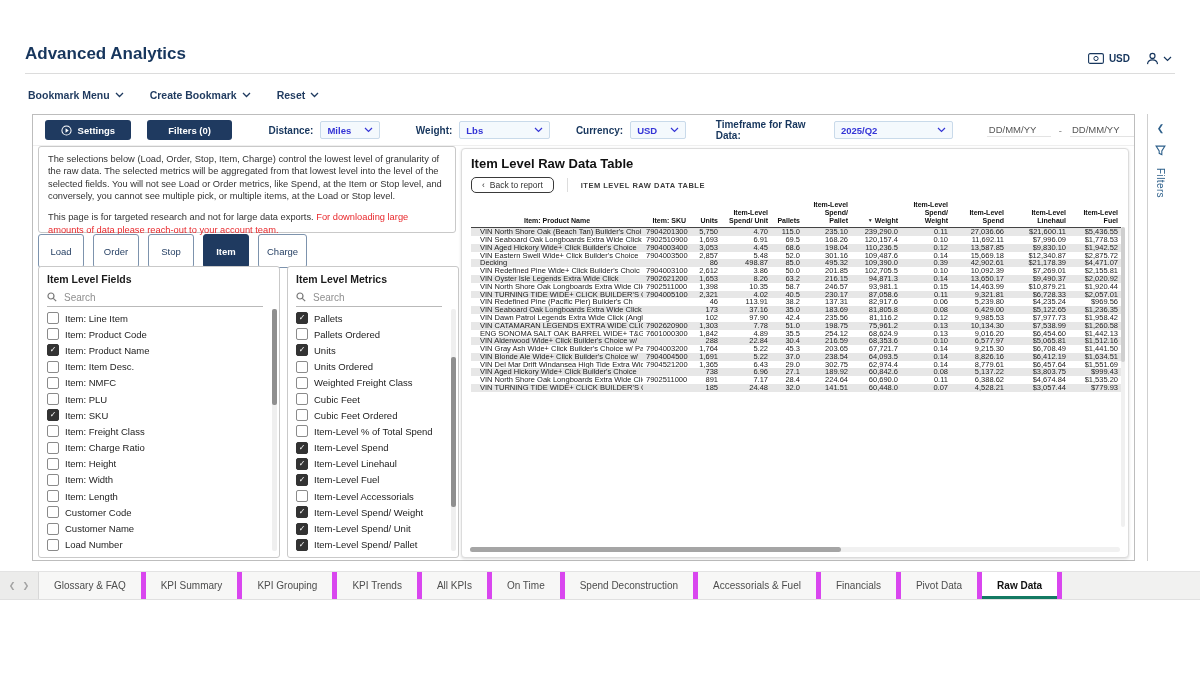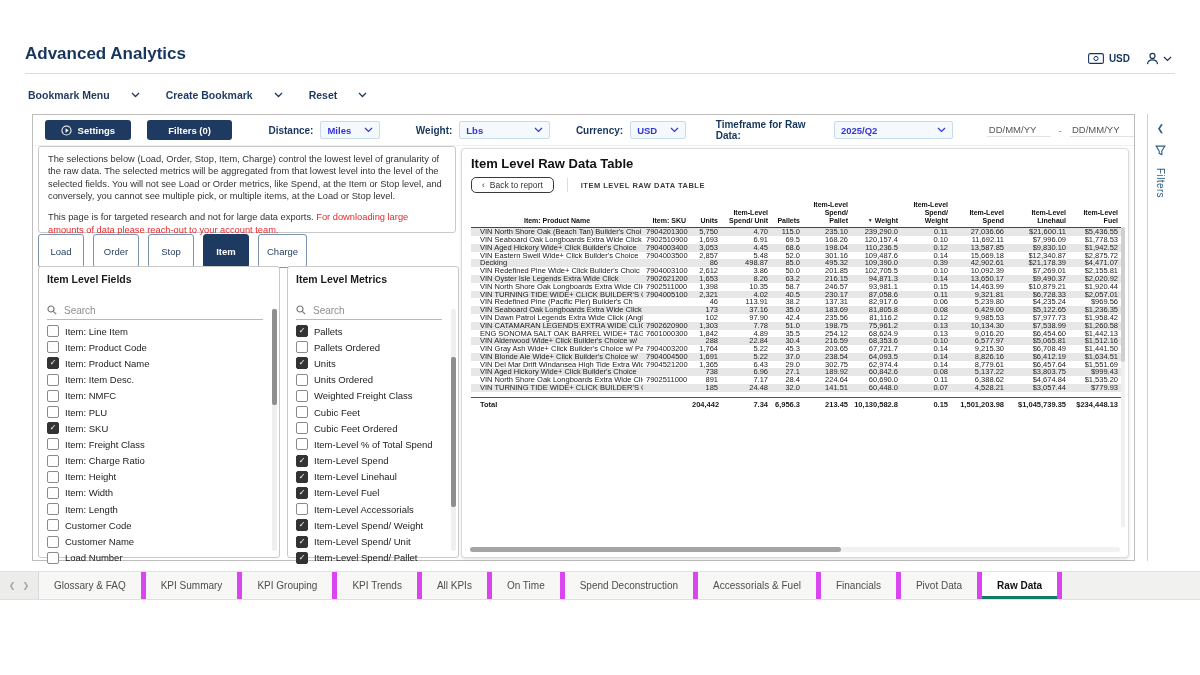--- a/index.html
+++ b/index.html
@@ -6,21 +6,21 @@
   .page{position:relative;width:1200px;height:675px;background:#fff;overflow:hidden;
         font-family:"Liberation Sans",sans-serif;color:#222;border-radius:8px;}
   
   .hdr-title{position:absolute;left:25px;top:44px;font-size:17px;font-weight:600;color:#17365d;}
   .hdr-right{position:absolute;right:28px;top:52px;display:flex;align-items:center;gap:16px;}
   .cur{display:flex;align-items:center;gap:5px;font-size:10px;font-weight:bold;color:#17365d;cursor:pointer;}
   .user{display:flex;align-items:center;gap:4px;cursor:pointer;}
   .hdr-rule{position:absolute;left:25px;right:25px;top:73px;height:1px;background:#dcdcdc;}
   
   .bookmark-bar{position:absolute;left:28px;top:89px;display:flex;gap:26px;}
-  .bm-item{display:flex;align-items:center;gap:21px;font-size:10.5px;font-weight:600;color:#1f3a5f;cursor:pointer;}
+  .bm-item{display:flex;align-items:center;gap:5px;font-size:10.5px;font-weight:600;color:#1f3a5f;cursor:pointer;}
   
   .main{position:absolute;left:32px;top:114px;width:1103px;height:447px;border:1px solid #bdbdbd;
         background:#fff;box-sizing:border-box;}
   .toolbar{position:absolute;left:0;top:0;right:0;height:31px;display:flex;align-items:center;
            padding-left:12px;border-bottom:1px solid #efefef;box-sizing:border-box;}
   .nav-btn{display:flex;align-items:center;justify-content:center;gap:6px;width:90px;height:20px;
            background:#1f3a60;color:#fff;font-size:9.5px;font-weight:bold;border:none;border-radius:3px;
            cursor:pointer;font-family:inherit;}
   .nav-btn.fil{margin-left:16px;}
   .tb-label{font-size:10px;font-weight:bold;color:#17365d;}
@@ -43,21 +43,21 @@
   .lvl-row{position:absolute;left:5px;top:119px;display:flex;gap:9px;}
   .lvl-btn{min-width:46px;height:16px;padding:16px 8px;border:1px solid #7d93ad;border-radius:3px;background:#fff;
            color:#1f3a5f;font-size:9.5px;display:flex;align-items:center;justify-content:center;cursor:pointer;box-sizing:border-box;}
   .lvl-btn.active{background:#1f3a60;color:#fff;border-color:#1f3a60;font-weight:bold;}
   
   .panel{position:absolute;top:151px;border:1px solid #c9c9c9;border-radius:3px;background:#fff;
          box-sizing:border-box;padding:6px 8px 4px 8px;height:292px;}
   .panel.fields{left:5px;width:242px;}
   .panel.metrics{left:254px;width:172px;}
   .panel-title{font-size:10.5px;font-weight:bold;color:#1b1b1b;}
-  .search-row{display:flex;align-items:center;gap:5px;border-bottom:1px solid #b9b9b9;height:18px;margin-top:16px;margin-right:8px;}
+  .search-row{display:flex;align-items:center;gap:5px;border-bottom:1px solid #b9b9b9;height:18px;margin-top:3px;margin-right:8px;}
   .search-row input{border:none;outline:none;background:transparent;font-size:10px;color:#555;width:100px;font-family:inherit;}
   .search-row input::placeholder{color:#8f8f8f;opacity:1;}
   .chk-list{margin-top:3px;}
   .chk-row{display:flex;align-items:center;gap:6px;height:16.2px;cursor:pointer;}
   .chk{width:10px;height:10px;border:1px solid #8a8a8a;border-radius:2px;background:#fff;flex:0 0 auto;
        display:flex;align-items:center;justify-content:center;font-size:8px;color:#fff;line-height:1;}
   .chk.on{background:#333;border-color:#333;}
   .chk-lab{font-size:9.5px;color:#1c1c1c;white-space:nowrap;}
   .v-track{position:absolute;right:2px;top:42px;bottom:6px;width:5px;background:#efefef;border-radius:2px;}
   .v-thumb{position:absolute;left:0;width:5px;background:#8f8f8f;border-radius:2px;}
@@ -669,33 +669,20 @@
                 <td>141.51</td>
                 <td>60,448.0</td>
                 <td>0.07</td>
                 <td>4,528.21</td>
                 <td>$3,057.44</td>
                 <td>$779.93</td>
               </tr>
               <tr class="spacer">
                 <td colspan="11"></td>
               </tr>
-              <tr class="total-row">
-                <td class="c-left">Total</td>
-                <td></td>
-                <td>204,442</td>
-                <td>7.34</td>
-                <td>6,956.3</td>
-                <td>213.45</td>
-                <td>10,130,582.8</td>
-                <td>0.15</td>
-                <td>1,501,203.98</td>
-                <td>$1,045,739.35</td>
-                <td>$234,448.13</td>
-              </tr>
             </tbody>
           </table>
       </div>
       <div class="card-vtrack">
           <div class="card-vthumb"></div>
         </div>
       <div class="h-track">
           <div class="h-thumb"></div>
         </div>
     </div>

